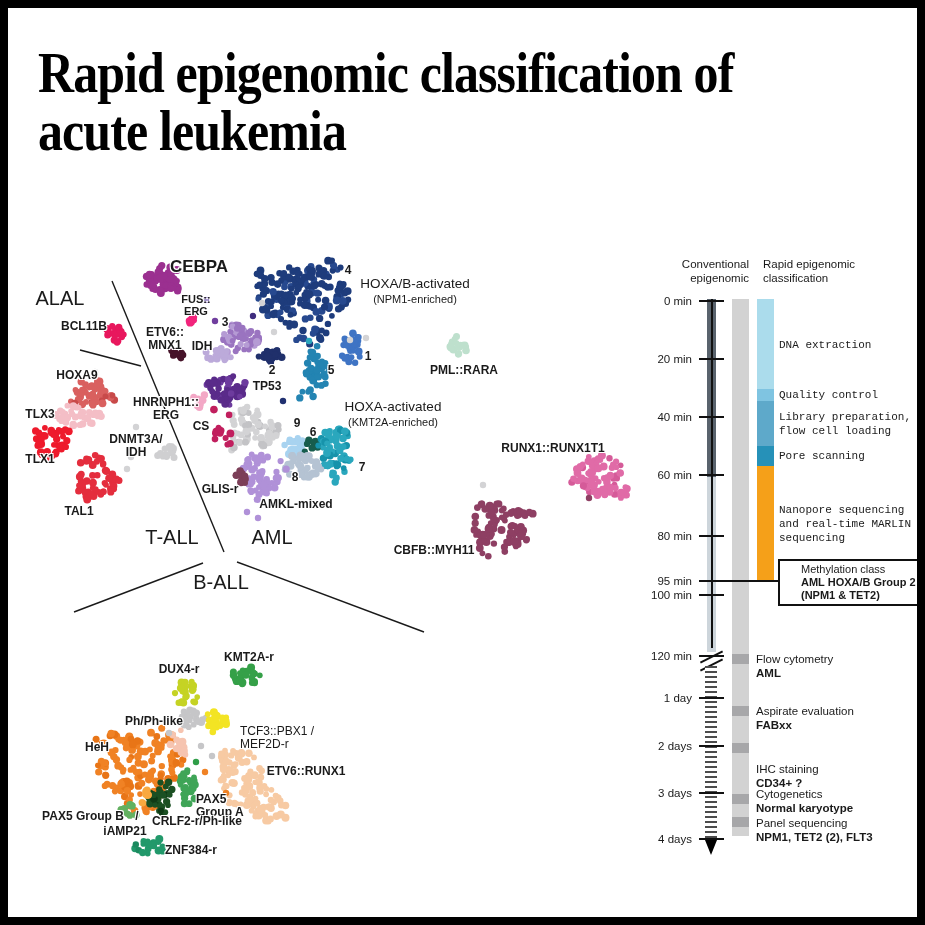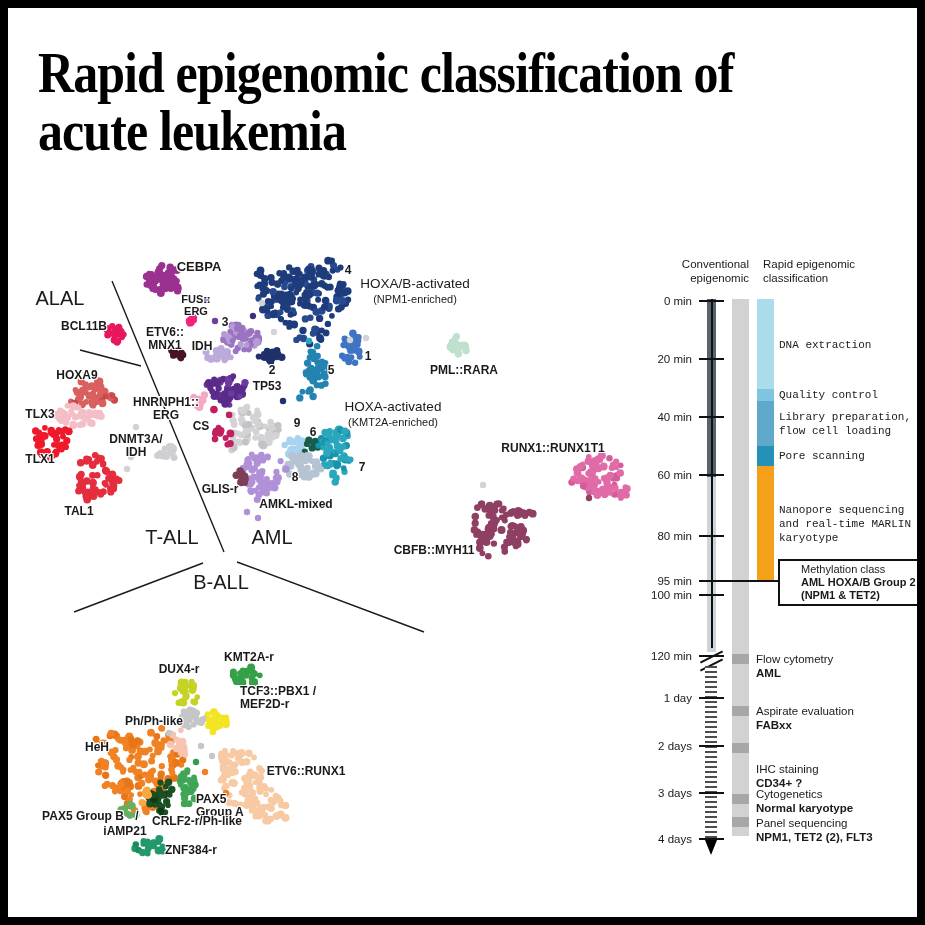--- a/index.html
+++ b/index.html
@@ -1828,21 +1828,21 @@
       </div>
       <div class="plot-label" style="left: 172px; top: 537px; font-size: 20px; font-weight: 400; text-align: center; transform: translate(-50%, -50%);">
         <div>T-ALL</div>
       </div>
       <div class="plot-label" style="left: 272px; top: 537px; font-size: 20px; font-weight: 400; text-align: center; transform: translate(-50%, -50%);">
         <div>AML</div>
       </div>
       <div class="plot-label" style="left: 221px; top: 582px; font-size: 20px; font-weight: 400; text-align: center; transform: translate(-50%, -50%);">
         <div>B-ALL</div>
       </div>
-      <div class="plot-label" style="left: 199px; top: 267px; font-size: 13px; font-weight: 700; text-align: center; transform: translate(-50%, -50%);">
+      <div class="plot-label" style="left: 199px; top: 267px; font-size: 17px; font-weight: 700; text-align: center; transform: translate(-50%, -50%);">
         <div>CEBPA</div>
       </div>
       <div class="plot-label" style="left: 196px; top: 305px; font-size: 11px; font-weight: 700; text-align: center; transform: translate(-50%, -50%);">
         <div>FUS::</div>
         <div>ERG</div>
       </div>
       <div class="plot-label" style="left: 84px; top: 327px; font-size: 12px; font-weight: 700; text-align: center; transform: translate(-50%, -50%);">
         <div>BCL11B</div>
       </div>
       <div class="plot-label" style="left: 165px; top: 339px; font-size: 12px; font-weight: 700; text-align: center; transform: translate(-50%, -50%);">
@@ -1934,21 +1934,21 @@
       </div>
       <div class="plot-label" style="left: 179px; top: 670px; font-size: 12px; font-weight: 700; text-align: center; transform: translate(-50%, -50%);">
         <div>DUX4-r</div>
       </div>
       <div class="plot-label" style="left: 249px; top: 658px; font-size: 12px; font-weight: 700; text-align: center; transform: translate(-50%, -50%);">
         <div>KMT2A-r</div>
       </div>
       <div class="plot-label" style="left: 154px; top: 722px; font-size: 12px; font-weight: 700; text-align: center; transform: translate(-50%, -50%);">
         <div>Ph/Ph-like</div>
       </div>
-      <div class="plot-label" style="left: 240px; top: 698px; font-size: 12px; font-weight: 700; text-align: left; transform: translate(0px, -50%);">
+      <div class="plot-label" style="left: 240px; top: 738px; font-size: 12px; font-weight: 400; text-align: left; transform: translate(0px, -50%);">
         <div>TCF3::PBX1 /</div>
         <div>MEF2D-r</div>
       </div>
       <div class="plot-label" style="left: 97px; top: 748px; font-size: 12px; font-weight: 700; text-align: center; transform: translate(-50%, -50%);">
         <div>HeH</div>
       </div>
       <div class="plot-label" style="left: 306px; top: 772px; font-size: 12px; font-weight: 700; text-align: center; transform: translate(-50%, -50%);">
         <div>ETV6::RUNX1</div>
       </div>
       <div class="plot-label" style="left: 196px; top: 806px; font-size: 12px; font-weight: 700; text-align: left; transform: translate(0px, -50%);">
@@ -2041,21 +2041,21 @@
         <div class="seg-label" style="top: 410px;">
           <div>Library preparation,</div>
           <div>flow cell loading</div>
         </div>
         <div class="seg-label" style="top: 449px;">
           <div>Pore scanning</div>
         </div>
         <div class="seg-label" style="top: 503px;">
           <div>Nanopore sequencing</div>
           <div>and real-time MARLIN</div>
-          <div>karyotype</div>
+          <div>sequencing</div>
         </div>
       </div>
     <div id="events">
         <div class="event" style="top: 652px;">
           <div>Flow cytometry</div>
           <div class="detail">AML</div>
         </div>
         <div class="event" style="top: 704px;">
           <div>Aspirate evaluation</div>
           <div class="detail">FABxx</div>

